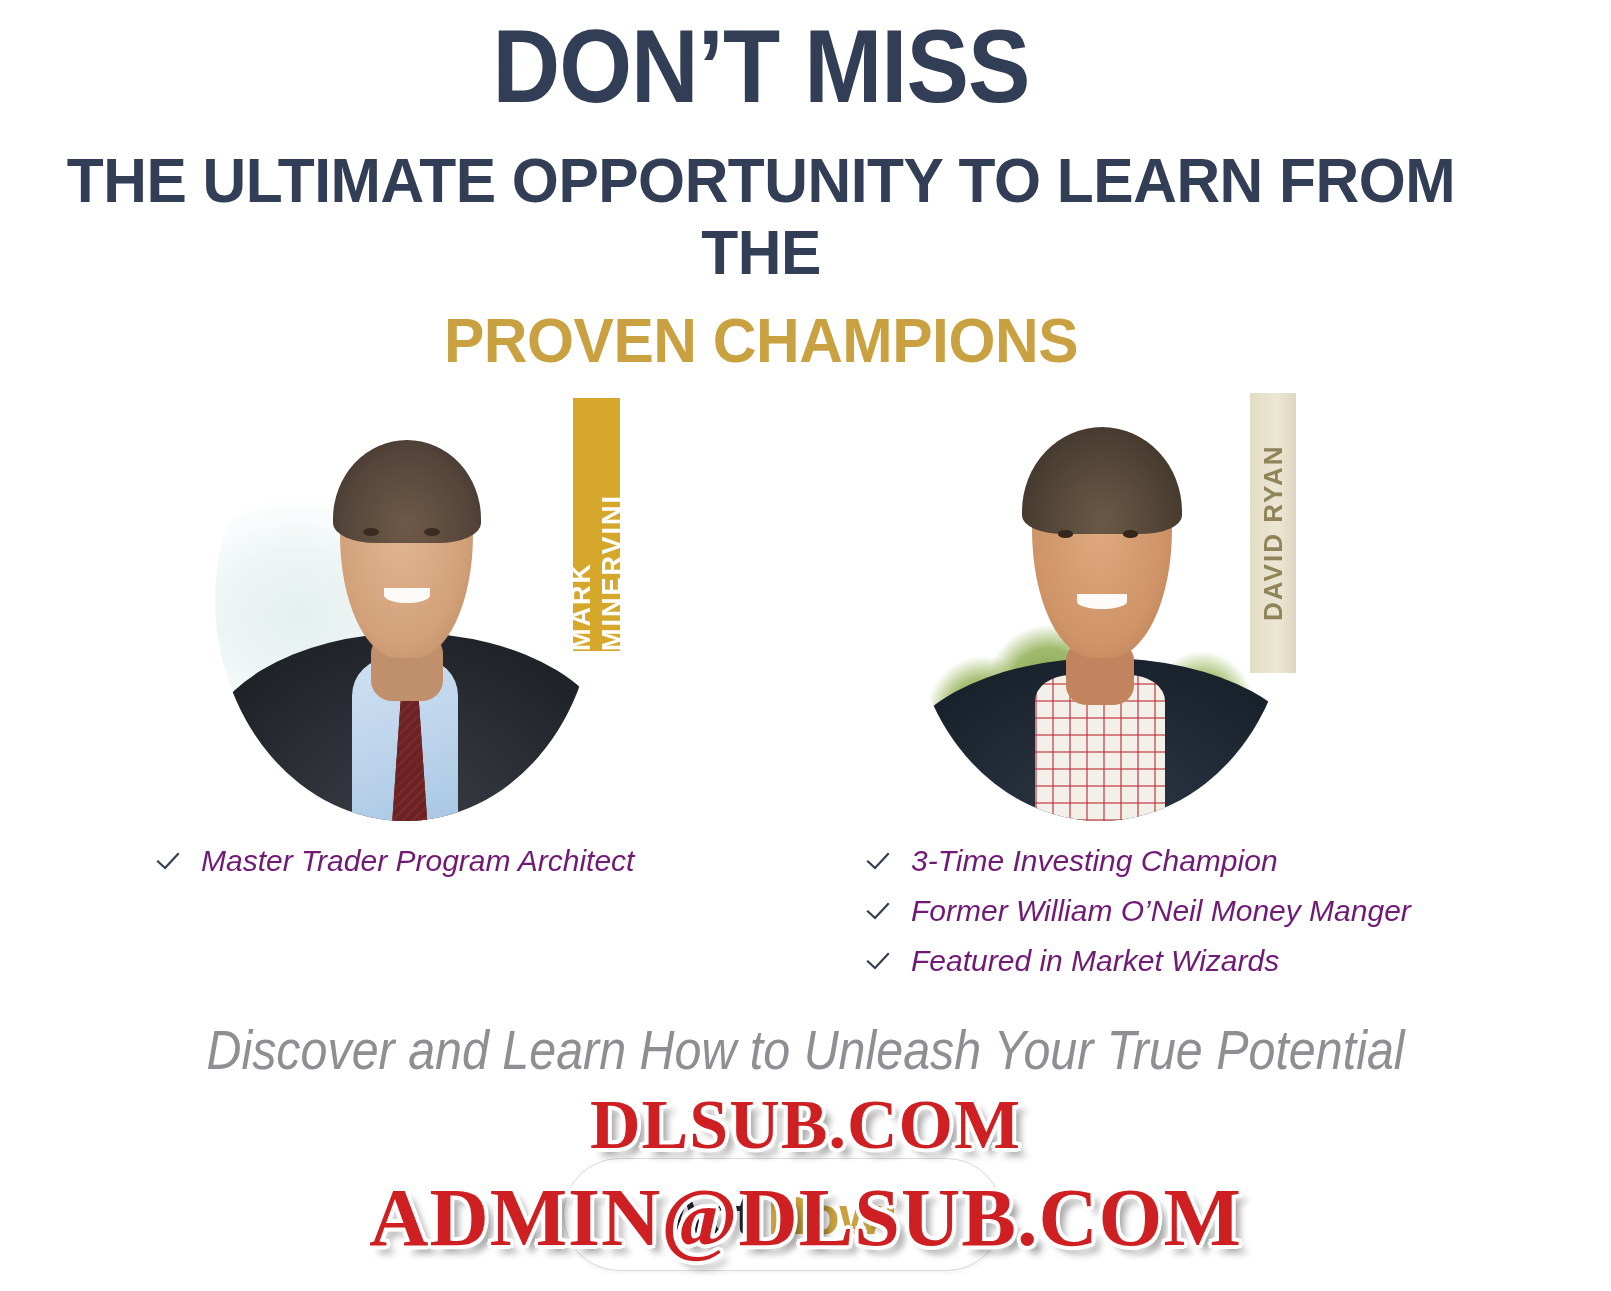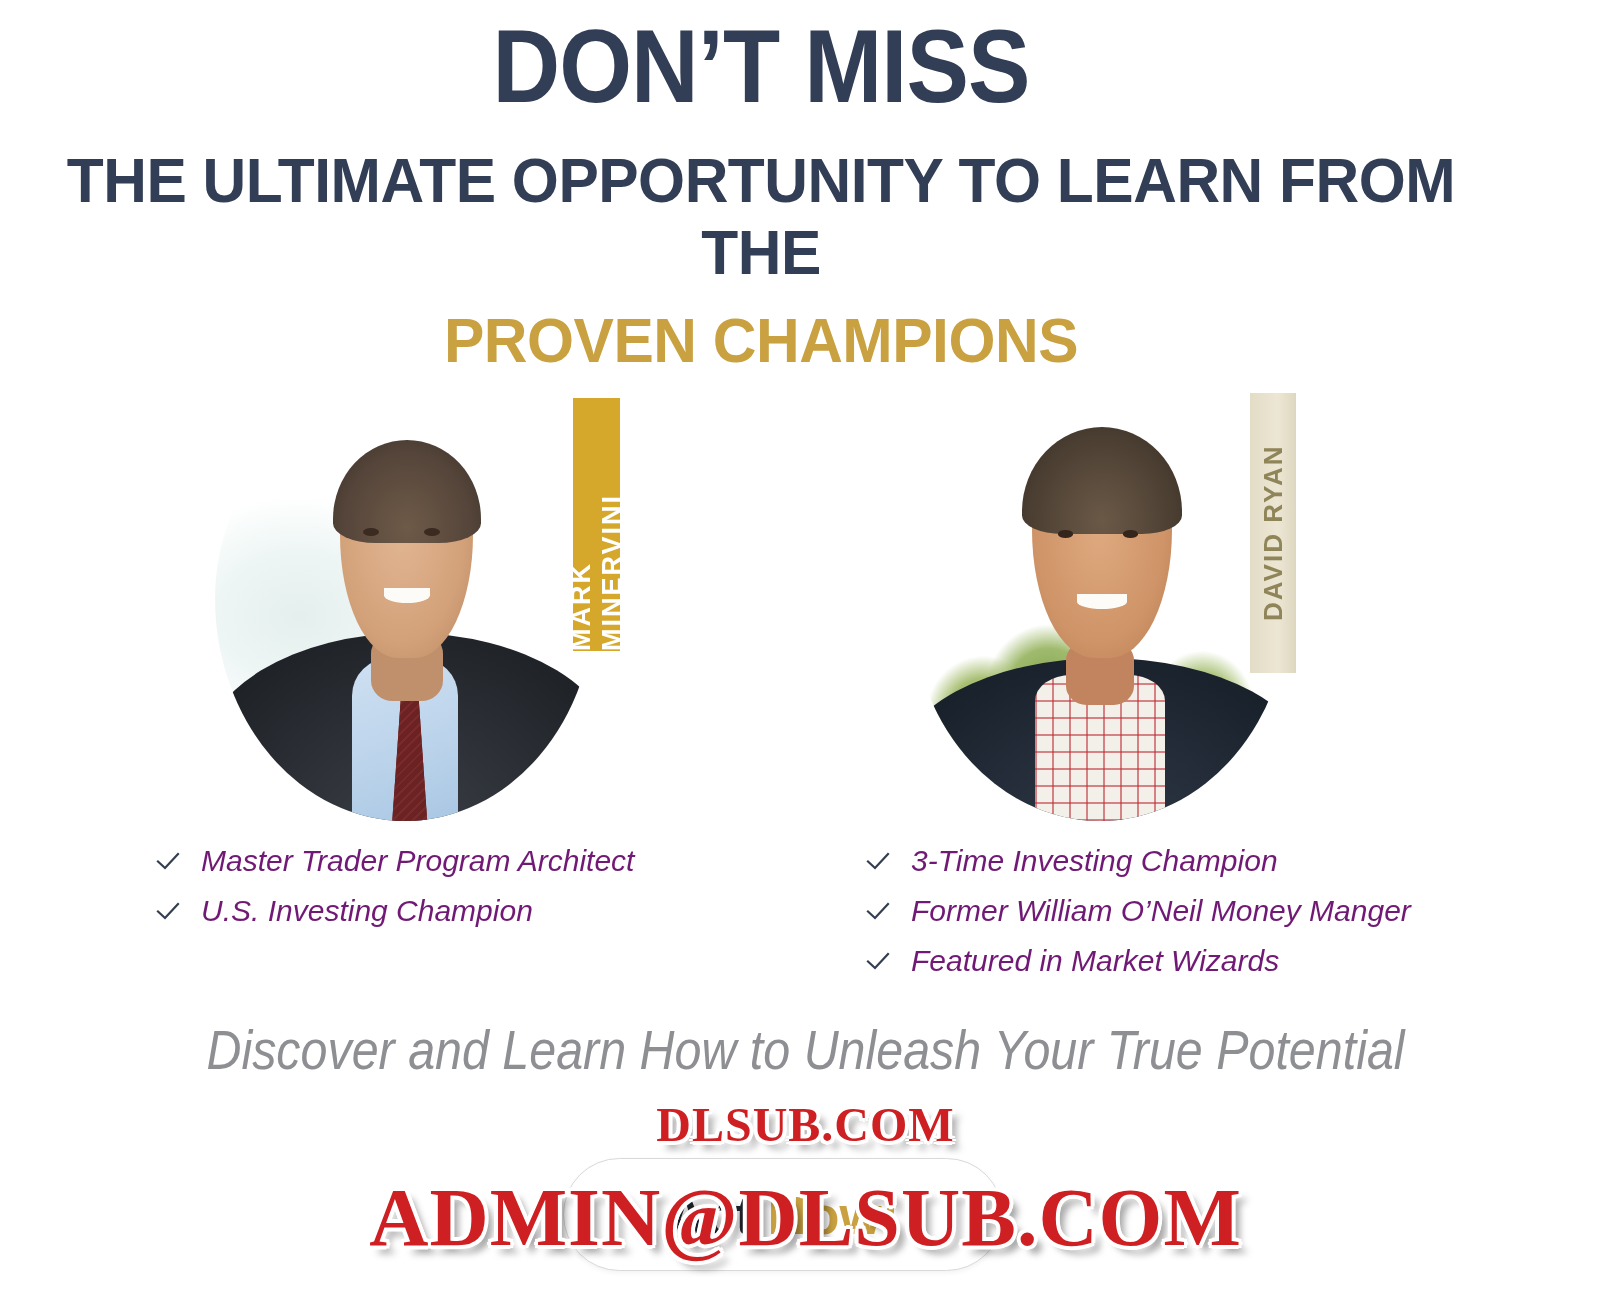--- a/index.html
+++ b/index.html
@@ -372,21 +372,21 @@
       -3px -3px 0 #ffffff,  3px -3px 0 #ffffff,
       -3px  3px 0 #ffffff,  3px  3px 0 #ffffff,
       -4px  0   0 #ffffff,  4px  0   0 #ffffff,
        0   -4px 0 #ffffff,  0    4px 0 #ffffff,
        8px  8px 7px rgba(0,0,0,0.35);
   }
   .wm-1 {
     top: 1088px;
     left: 0;
     width: 1611px;
-    font-size: 48px;
+    font-size: 70px;
     line-height: 74px;
   }
   .wm-2 {
     top: 1174px;
     left: 0;
     width: 1611px;
     font-size: 82px;
     line-height: 88px;
   }
 </style>
@@ -438,28 +438,20 @@
 
   <div class="bullet-col left">
     <div class="bullet-row">
       <span class="check-icon">
         <svg width="26" height="26" viewBox="0 0 26 26">
             <path d="M3 13.5 L10 20 L23 6" fill="none" stroke="#333E51" stroke-width="2.2" stroke-linecap="square"></path>
           </svg>
       </span>
       <span class="bullet-text">Master Trader Program Architect</span>
     </div>
-    <div class="bullet-row">
-      <span class="check-icon">
-        <svg width="26" height="26" viewBox="0 0 26 26">
-            <path d="M3 13.5 L10 20 L23 6" fill="none" stroke="#333E51" stroke-width="2.2" stroke-linecap="square"></path>
-          </svg>
-      </span>
-      <span class="bullet-text">U.S. Investing Champion</span>
-    </div>
   </div>
 
   <div class="bullet-col right">
     <div class="bullet-row">
       <span class="check-icon">
         <svg width="26" height="26" viewBox="0 0 26 26">
             <path d="M3 13.5 L10 20 L23 6" fill="none" stroke="#333E51" stroke-width="2.2" stroke-linecap="square"></path>
           </svg>
       </span>
       <span class="bullet-text">3-Time Investing Champion</span>

